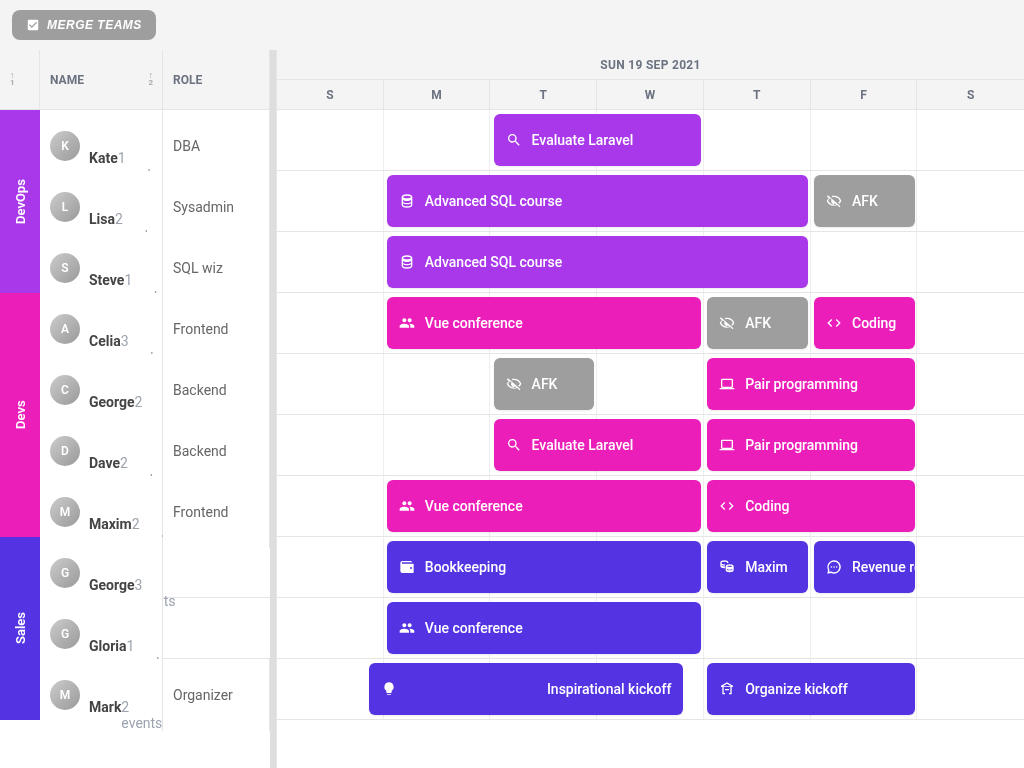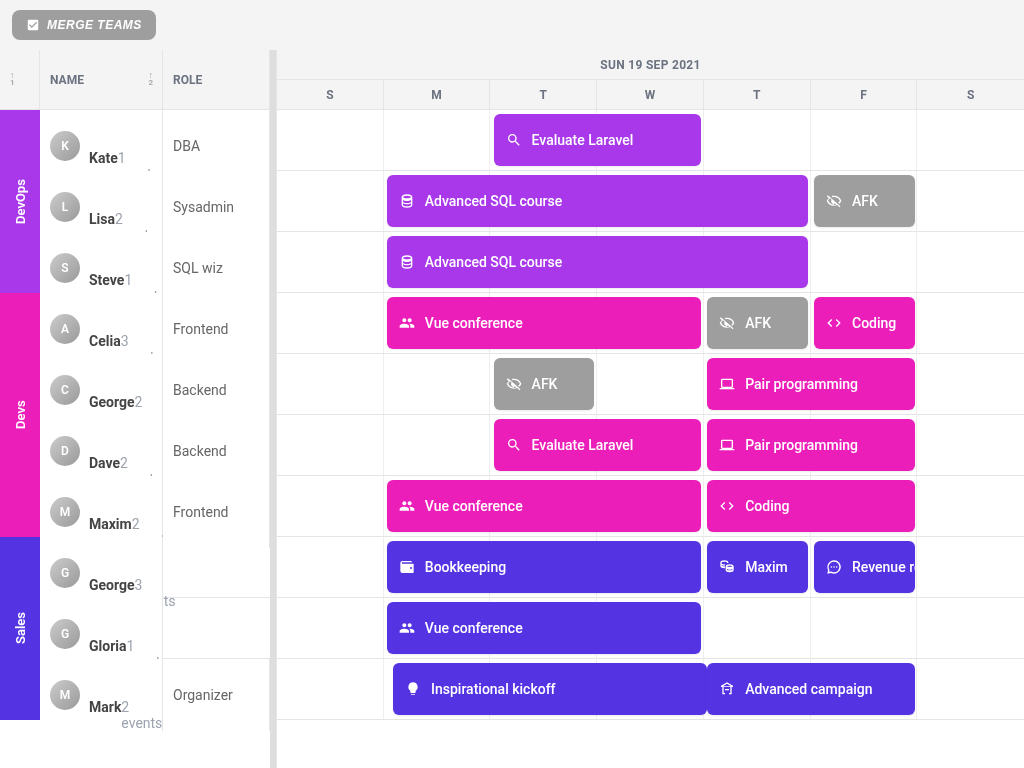--- a/index.html
+++ b/index.html
@@ -544,29 +544,29 @@
               <circle cx="16" cy="12" r="1.2"></circle>
             </svg>
             <span>Revenue review</span>
           </div>
           <div class="event ev-blue" style="top: 492px; left: 109.8px; width: 314.4px;">
             <svg viewBox="0 0 24 24">
               <path d="M16 11c1.7 0 3-1.3 3-3s-1.3-3-3-3-3 1.3-3 3 1.3 3 3 3zm-8 0c1.7 0 3-1.3 3-3S9.7 5 8 5 5 6.3 5 8s1.3 3 3 3zm0 2c-2.3 0-7 1.2-7 3.5V19h14v-2.5C15 14.2 10.3 13 8 13zm8 0c-.3 0-.6 0-.9.1 1.2.8 1.9 1.9 1.9 3.4V19h6v-2.5c0-2.3-4.7-3.5-7-3.5z"></path>
             </svg>
             <span>Vue conference</span>
           </div>
-          <div class="event ev-blue" style="top: 553px; left: 116px; width: 314.4px;">
+          <div class="event ev-blue" style="top: 553px; left: 92px; width: 314.4px; justify-content: space-between;">
             <svg viewBox="0 0 24 24">
               <path d="M9 21h6v-1H9v1zm3-19a7 7 0 0 0-4 12.7V17a1 1 0 0 0 1 1h6a1 1 0 0 0 1-1v-2.3A7 7 0 0 0 12 2z"></path>
             </svg>
             <span>Inspirational kickoff</span>
           </div>
           <div class="event ev-blue" style="top: 553px; left: 430.2px; width: 207.6px;">
             <svg viewBox="0 0 24 24">
               <path d="M12 2 3 7v2h2v11h4v-6h6v6h4V9h2V7l-9-5zm0 2.3L18 8H6l6-3.7zM7 9h10v9h-2v-6H9v6H7V9z"></path>
             </svg>
-            <span>Advanced campaign</span>
+            <span>Organize kickoff</span>
           </div>
         </div>
     </div>
   </div>
 
 </div>
 
 </body></html>

